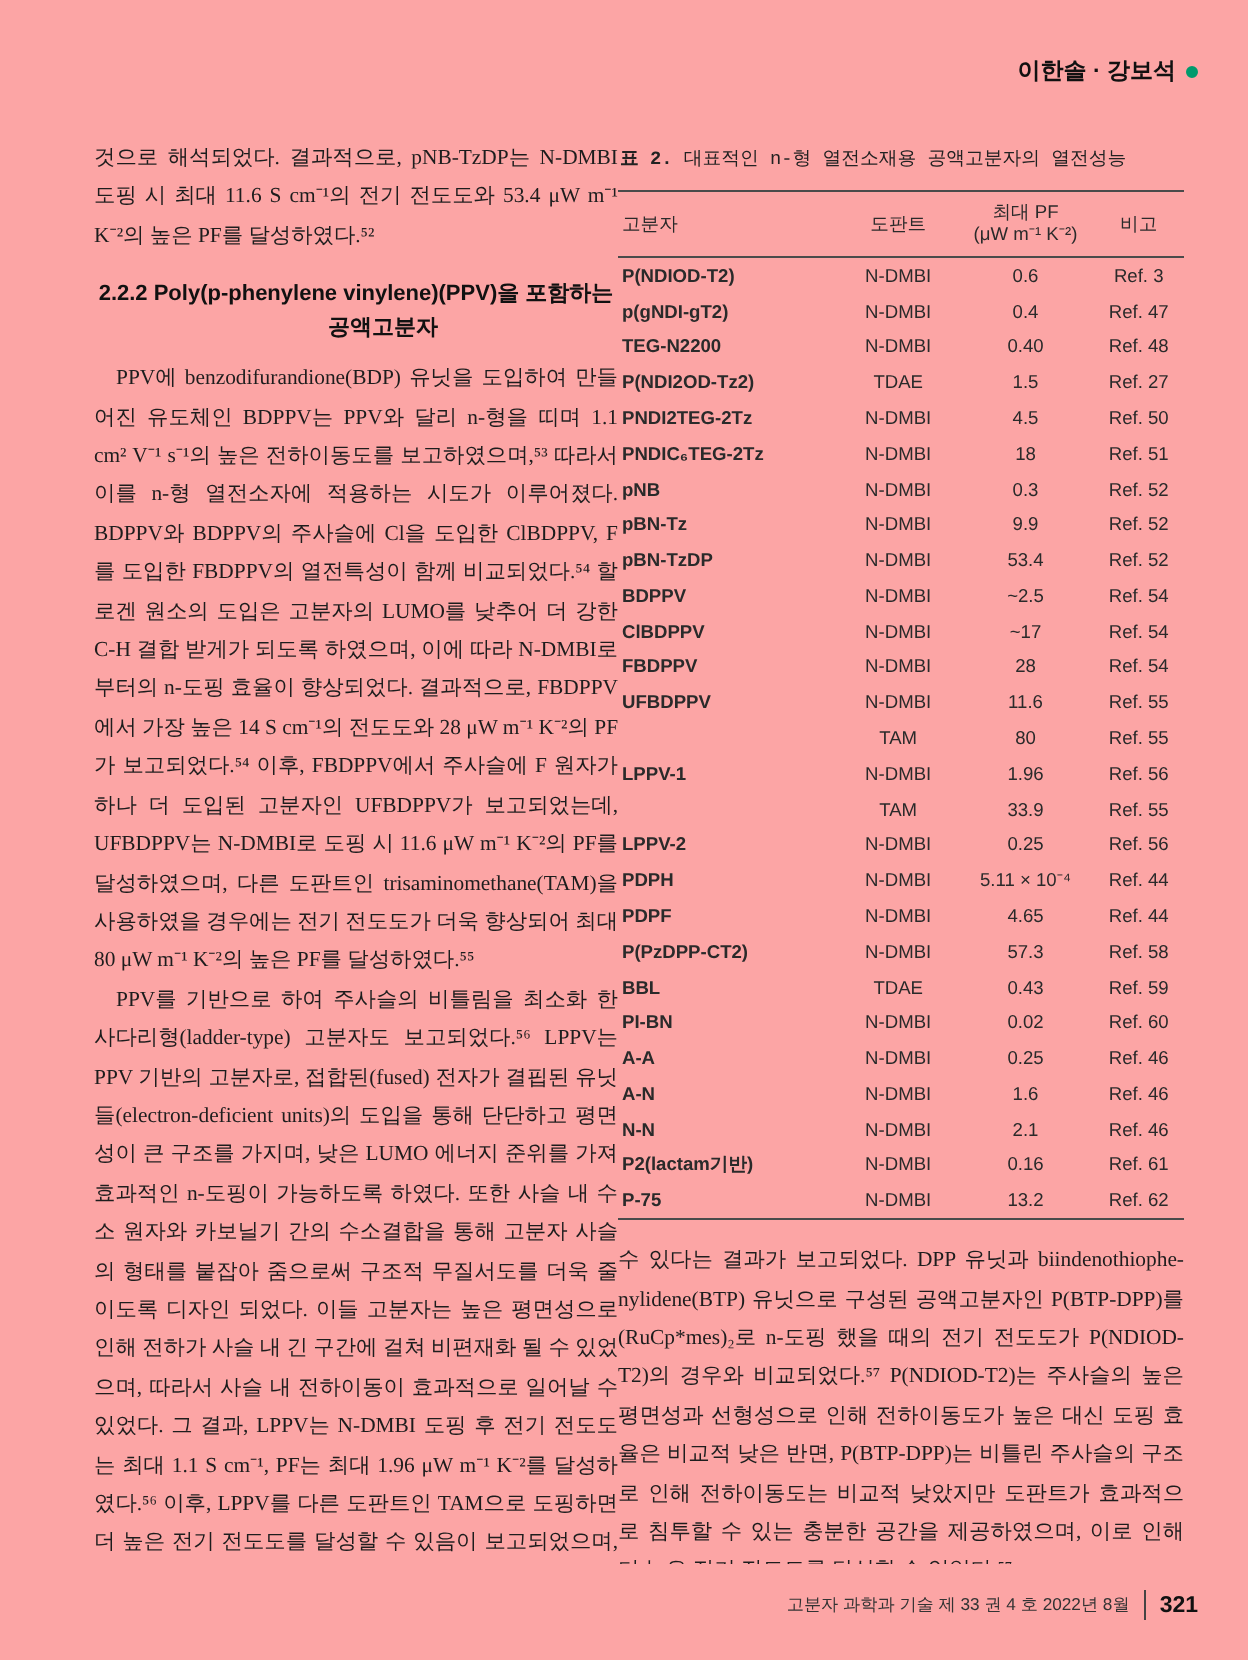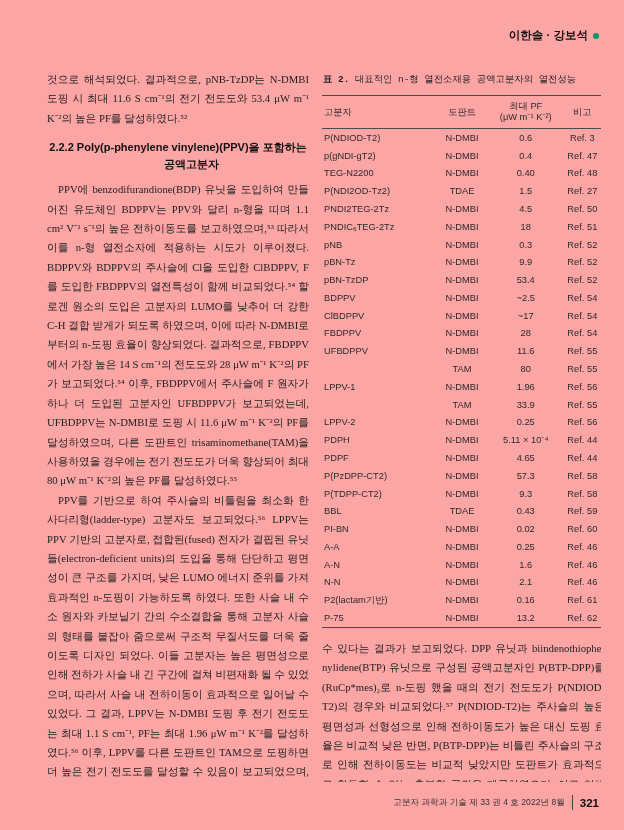--- a/index.html
+++ b/index.html
@@ -16,21 +16,21 @@
     font-family:"Liberation Sans", sans-serif;
     font-weight:bold; font-size:11.5px; color:#111;
   }
   .ring-icon {
     width:5px; height:5px; border-radius:50%;
     border:3.2px solid #009a6d; background:#fff; display:inline-block;
   }
   
   .columns {
     position:absolute; top:70px; left:47px; right:23px; bottom:48px;
-    display:flex; gap:13px; overflow:hidden;
+    display:flex; overflow:hidden;
   }
   .col-left  { width:262px; flex:none; font-size:10.7px; line-height:19.4px; text-align:justify; }
   .col-right { width:283px; flex:none; }
   p.body-para { text-align:justify; }
   p.indent { text-indent:11px; }
   .sec-heading {
     font-family:"Liberation Sans", sans-serif; font-weight:bold;
     font-size:11px; line-height:17px; color:#111; text-align:center;
     margin:11px 0 7px 0;
   }
@@ -43,21 +43,21 @@
   .table-caption .cap-label { font-weight:bold; }
   table.data-table {
     width:100%; border-collapse:collapse;
     font-family:"Liberation Sans", sans-serif; font-size:9.3px; color:#2a2a2a;
     border-top:1.8px solid #4a4a4a; border-bottom:1.8px solid #4a4a4a;
   }
   table.data-table thead th {
     font-weight:normal; border-bottom:1.4px solid #4a4a4a;
     padding:5px 2px; vertical-align:middle; line-height:11px;
   }
-  th.col-polymer, td.col-polymer { text-align:left; padding-left:3px; width:39%; }
+  th.col-polymer, td.col-polymer { text-align:left; padding-left:3px; width:39%;font-weight:bold; }
   th.col-dopant,  td.col-dopant  { text-align:center; width:21%; }
   th.col-pf,      td.col-pf      { text-align:center; width:24%; }
   th.col-ref,     td.col-ref     { text-align:center; width:16%; }
   table.data-table tbody td { padding:3.9px 2px; line-height:10px; }
   .after-table {
     margin-top:11px; font-family:"Liberation Serif", serif;
     font-size:10.7px; line-height:19.4px; text-align:justify;
   }
   
   .footer {
@@ -228,26 +228,20 @@
               <td class="col-pf">4.65</td>
               <td class="col-ref">Ref. 44</td>
             </tr>
             <tr>
               <td class="col-polymer">P(PzDPP-CT2)</td>
               <td class="col-dopant">N-DMBI</td>
               <td class="col-pf">57.3</td>
               <td class="col-ref">Ref. 58</td>
             </tr>
             <tr>
-              <td class="col-polymer">P(TDPP-CT2)</td>
-              <td class="col-dopant">N-DMBI</td>
-              <td class="col-pf">9.3</td>
-              <td class="col-ref">Ref. 58</td>
-            </tr>
-            <tr>
               <td class="col-polymer">BBL</td>
               <td class="col-dopant">TDAE</td>
               <td class="col-pf">0.43</td>
               <td class="col-ref">Ref. 59</td>
             </tr>
             <tr>
               <td class="col-polymer">PI-BN</td>
               <td class="col-dopant">N-DMBI</td>
               <td class="col-pf">0.02</td>
               <td class="col-ref">Ref. 60</td>

